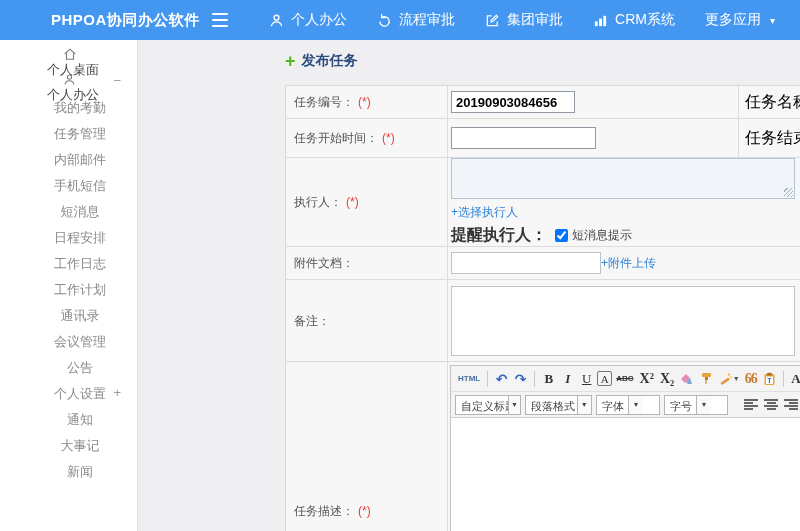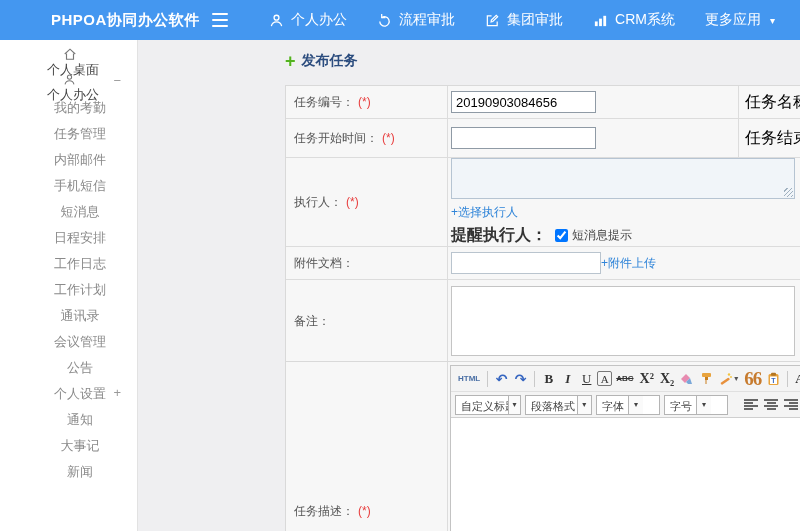--- a/index.html
+++ b/index.html
@@ -83,21 +83,21 @@
     min-width:17px; padding:0 2px; margin:0 1px; font-size:13px; color:#333; cursor:pointer;
     border-radius:2px; }
   .tb-html { font-size:8px; font-weight:bold; color:#4a6fa5; letter-spacing:0; }
   .tb-undo,.tb-redo { color:#3565c0; font-weight:bold; font-size:14px; }
   .tb-b { font-family:"Liberation Serif","DejaVu Serif",serif; font-weight:bold; }
   .tb-i { font-family:"Liberation Serif","DejaVu Serif",serif; font-style:italic; font-weight:bold; }
   .tb-u { font-family:"Liberation Serif","DejaVu Serif",serif; text-decoration:underline; }
   .tb-a-box { font-family:"Liberation Serif","DejaVu Serif",serif; border:1px solid #777; font-size:11px; height:15px; min-width:15px; }
   .tb-strike { font-size:8px; font-weight:bold; text-decoration:line-through; }
   .tb-sup,.tb-sub { font-size:14px; font-weight:bold; font-family:"Liberation Serif","DejaVu Serif",serif; }
-  .tb-quote { color:#c77b2e; font-weight:bold; font-family:"Liberation Serif","DejaVu Serif",serif; font-size:19px; letter-spacing:-1px; }
+  .tb-quote { color:#c77b2e; font-weight:bold; font-family:"Liberation Serif","DejaVu Serif",serif; font-size:14px; letter-spacing:-1px; }
   .tb-fore { font-family:"Liberation Serif","DejaVu Serif",serif; font-weight:bold; font-size:13px; }
   .mini-caret { font-size:8px; color:#555; margin-left:2px; }
   .tb-sep { width:1px; height:16px; background:#c9c9c9; margin:0 4px; }
   .combo { display:flex; align-items:stretch; border:1px solid #b4b4b4; background:#fff;
     height:20px; margin-right:4px; cursor:pointer; }
   .combo .ctxt { font-size:11px; color:#444; padding:3px 4px 0 5px; white-space:nowrap; overflow:hidden; }
   .combo .ccar { width:15px; border-left:1px solid #b4b4b4; display:flex; align-items:center;
     justify-content:center; font-size:8px; color:#444; background:#fafafa; }
   .combo.w1 { width:66px; } .combo.w2 { width:67px; } .combo.w3 { width:64px; } .combo.w4 { width:64px; }
   .align-group { display:flex; gap:6px; margin-left:12px; }
@@ -241,21 +241,21 @@
       <h1>发布任务</h1>
     </div>
 
     <div class="ftable">
       <div class="frow r1">
         <div class="fcell lab">
           <span>任务编号：</span>
             <span class="req">(*)</span>
         </div>
         <div class="fcell c2">
-          <input class="txt" style="width: 145px;" value="20190903084656">
+          <input class="txt" style="width: 124px; font-weight: bold;" value="20190903084656">
         </div>
         <div class="fcell c3">
           <span>任务名称：</span>
         </div>
 
       </div>
       <div class="frow r2">
         <div class="fcell lab">
           <span>任务开始时间：</span>
             <span class="req">(*)</span>

